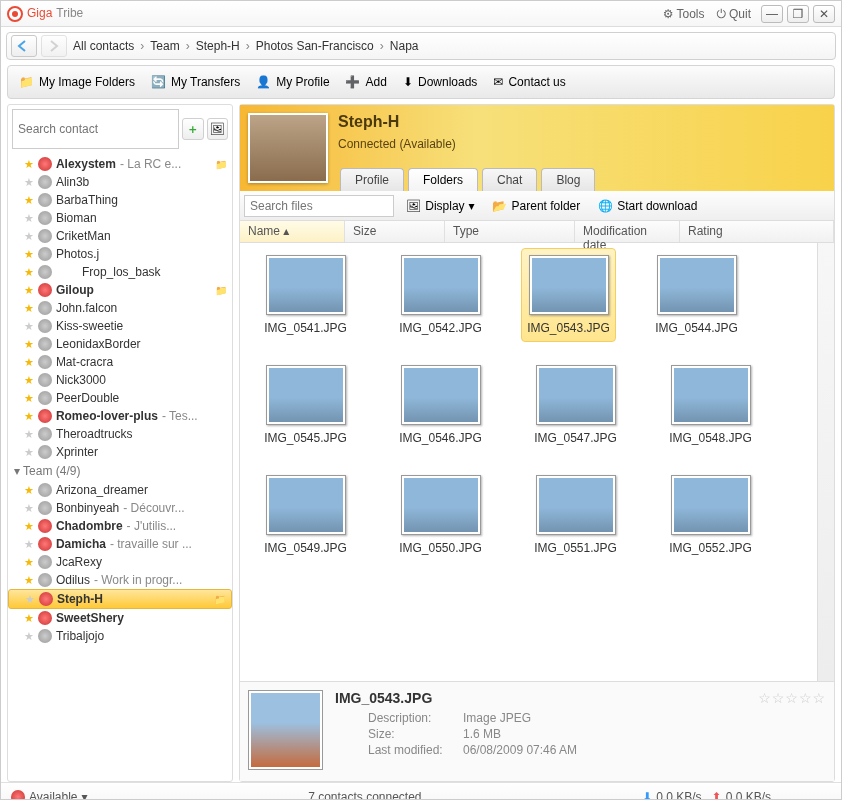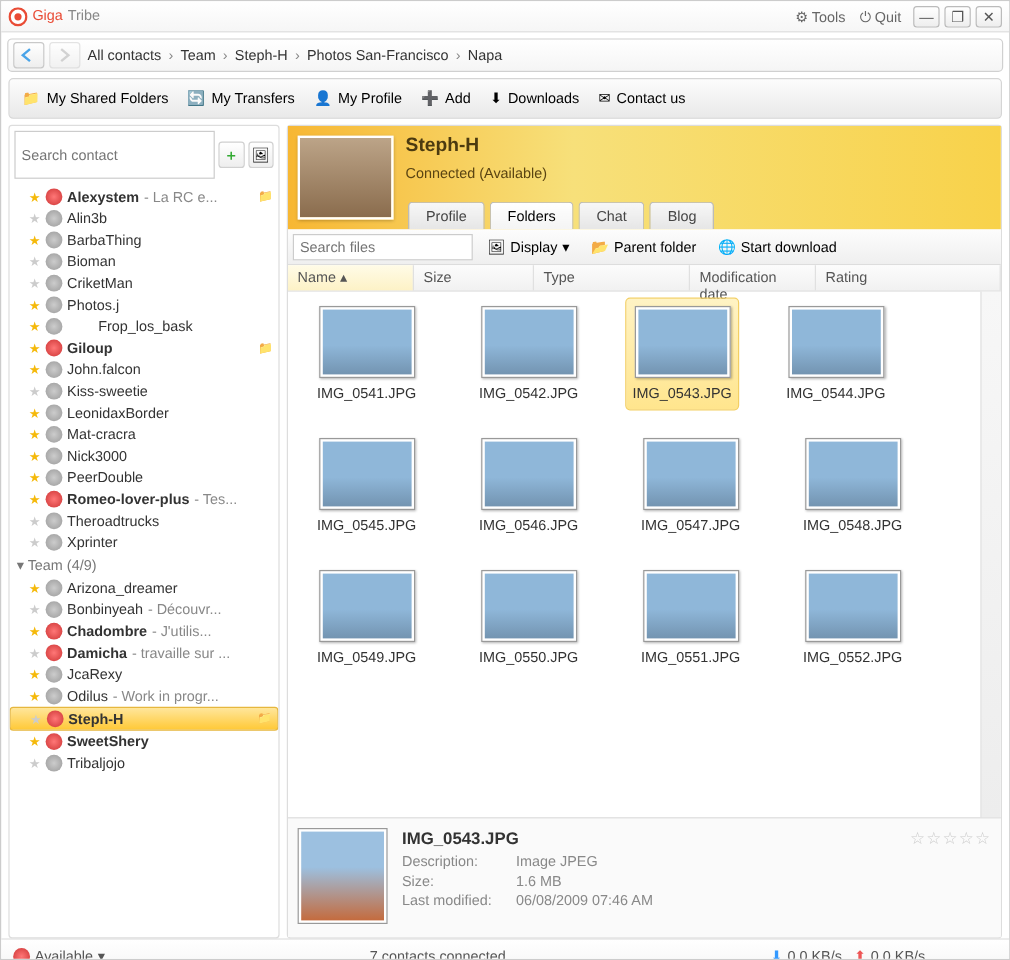--- a/index.html
+++ b/index.html
@@ -60,21 +60,21 @@
 .thumb.selected .img{ outline:none;}
 .thumb.selected{ background:linear-gradient(#fff3c4,#ffe58d); border:1px solid #f3cf63; padding:6px; border-radius:4px; margin:-7px;}
 .thumb .lbl{ margin-top:6px; color:#333; text-align:center; white-space:nowrap;}
 
 .details{ height:100px; border-top:1px solid #ddd; display:flex; padding:8px; gap:12px; background:#fafafa;}
 .details .dimg{ width:75px; height:80px; border:1px solid #999; padding:2px; background:#fff;}
 .details .dimg div{width:100%;height:100%;background:linear-gradient(#9cc0e0 40%,#c46b3e);}
 .details .dinfo{ flex:1;}
 .details h3{ font-size:14px; color:#333; margin-bottom:4px;}
 .details .row{display:flex; color:#888; padding:1px 0;}
-.details .row .k{width:95px;}
+.details .row .k{width:95px;margin-left:33px;}
 .details .stars{color:#ccc; font-size:14px; letter-spacing:1px;}
 
 .statusbar{ height:28px; border-top:1px solid #e0e0e0; display:flex; align-items:center; padding:0 10px; color:#555; background:linear-gradient(#fff,#f5f5f5);}
 .statusbar .sb-item{display:flex;align-items:center;gap:4px;}
 .statusbar .sep{flex:1;}
 
 .star{color:#ccc;font-size:11px;}
 .star.gold{color:#f5b90a;}
 .person-icon{width:14px;height:14px;border-radius:50%;display:inline-block;}
 .pi-red{background:radial-gradient(#f77,#c33);}
@@ -127,21 +127,21 @@
       <span class="crumb-sep">›</span>
       <span class="crumb">Photos San-Francisco</span>
       <span class="crumb-sep">›</span>
       <span class="crumb">Napa</span>
     </div>
 </div>
 
 <div class="toolbar">
   <div class="tbtn">
       <span>📁</span>
-      <span>My Shared Folders</span>
+      <span>My Image Folders</span>
     </div>
   <div class="tbtn">
       <span>🔄</span>
       <span>My Transfers</span>
     </div>
   <div class="tbtn">
       <span>👤</span>
       <span>My Profile</span>
     </div>
   <div class="tbtn">

